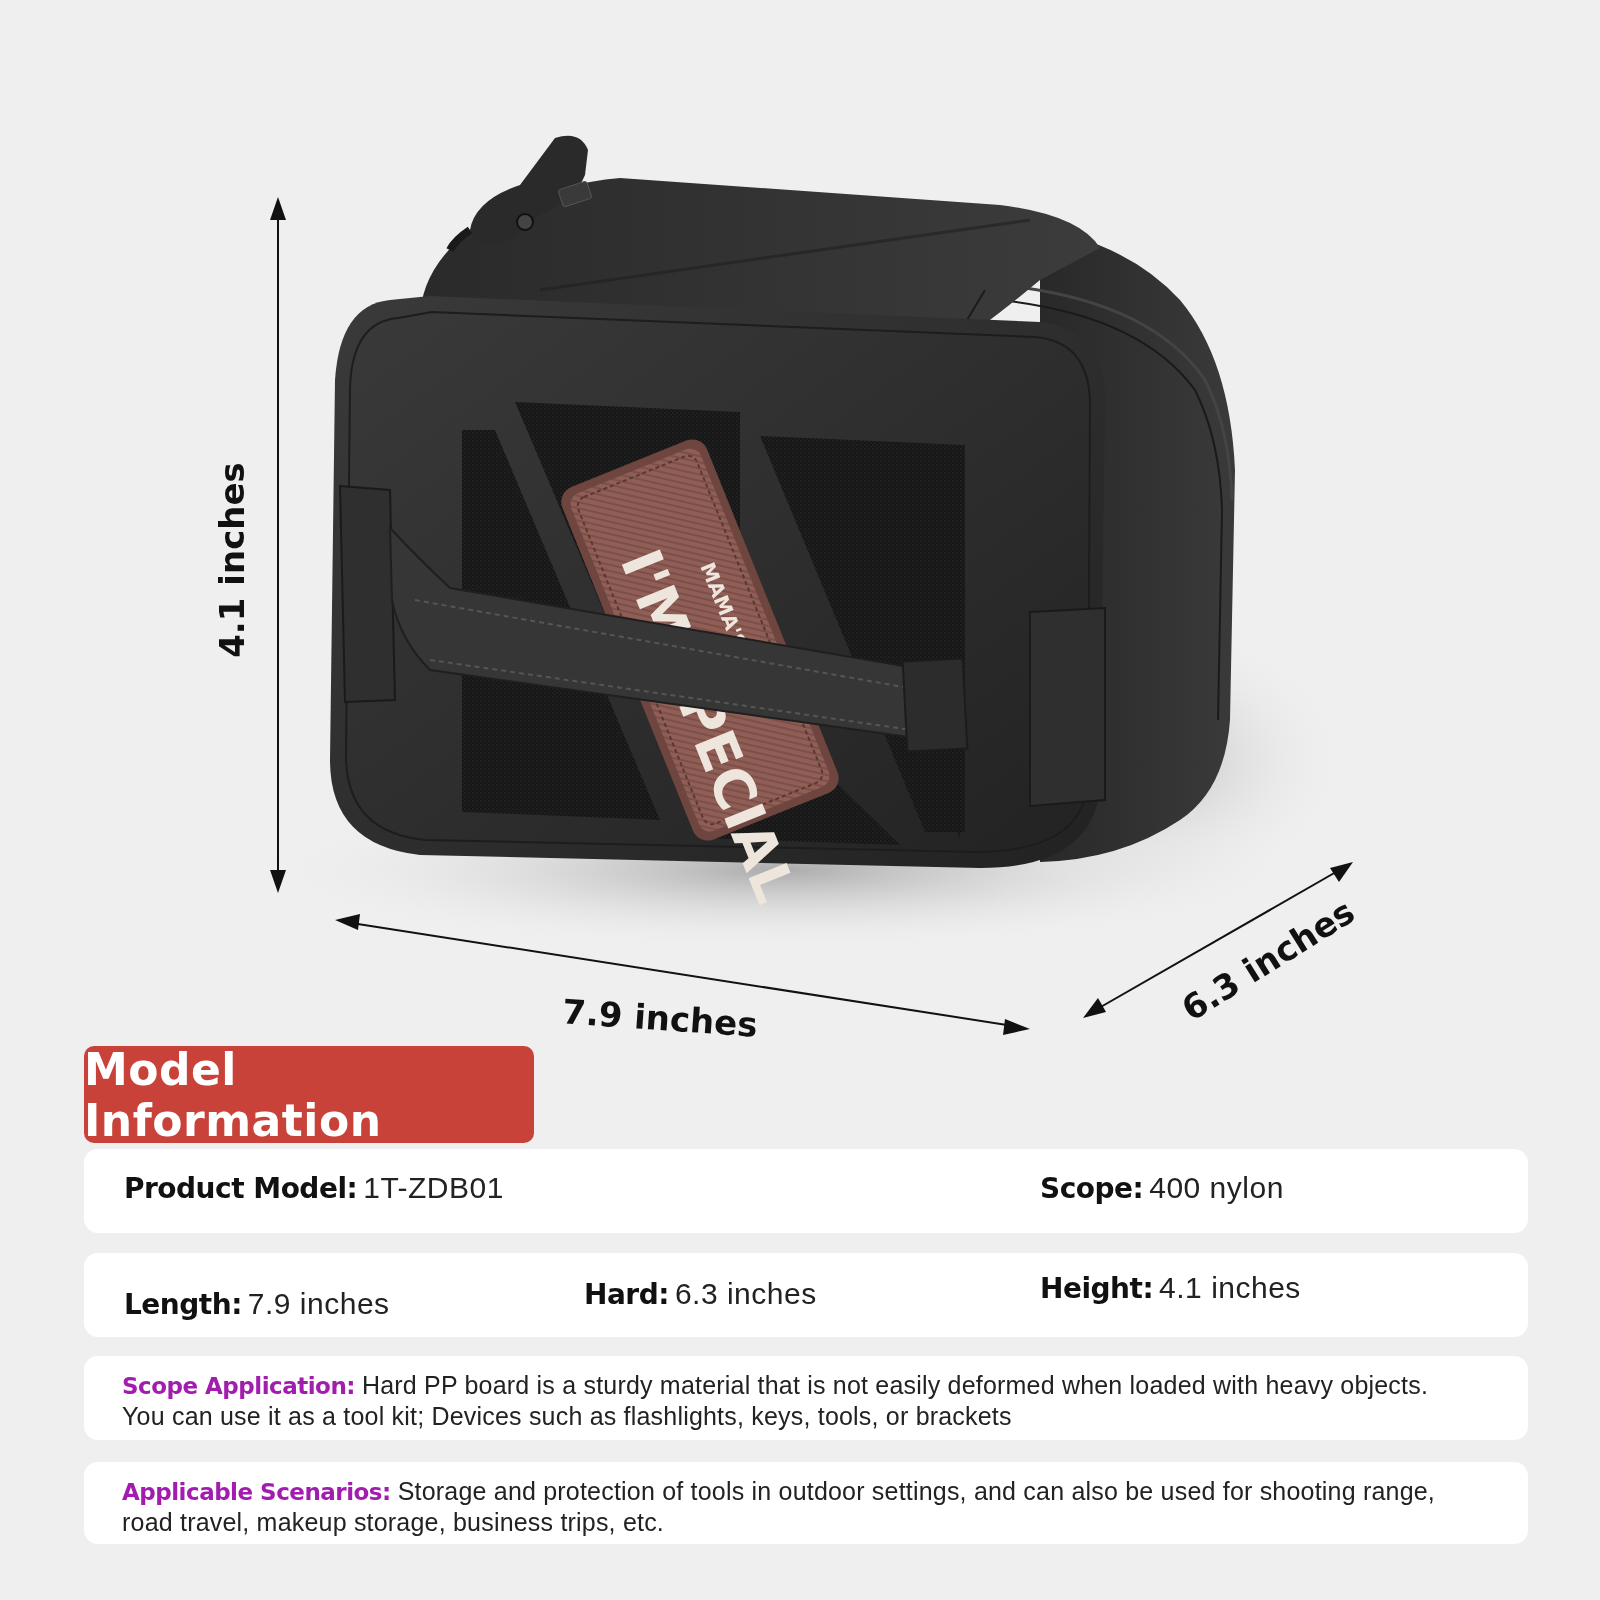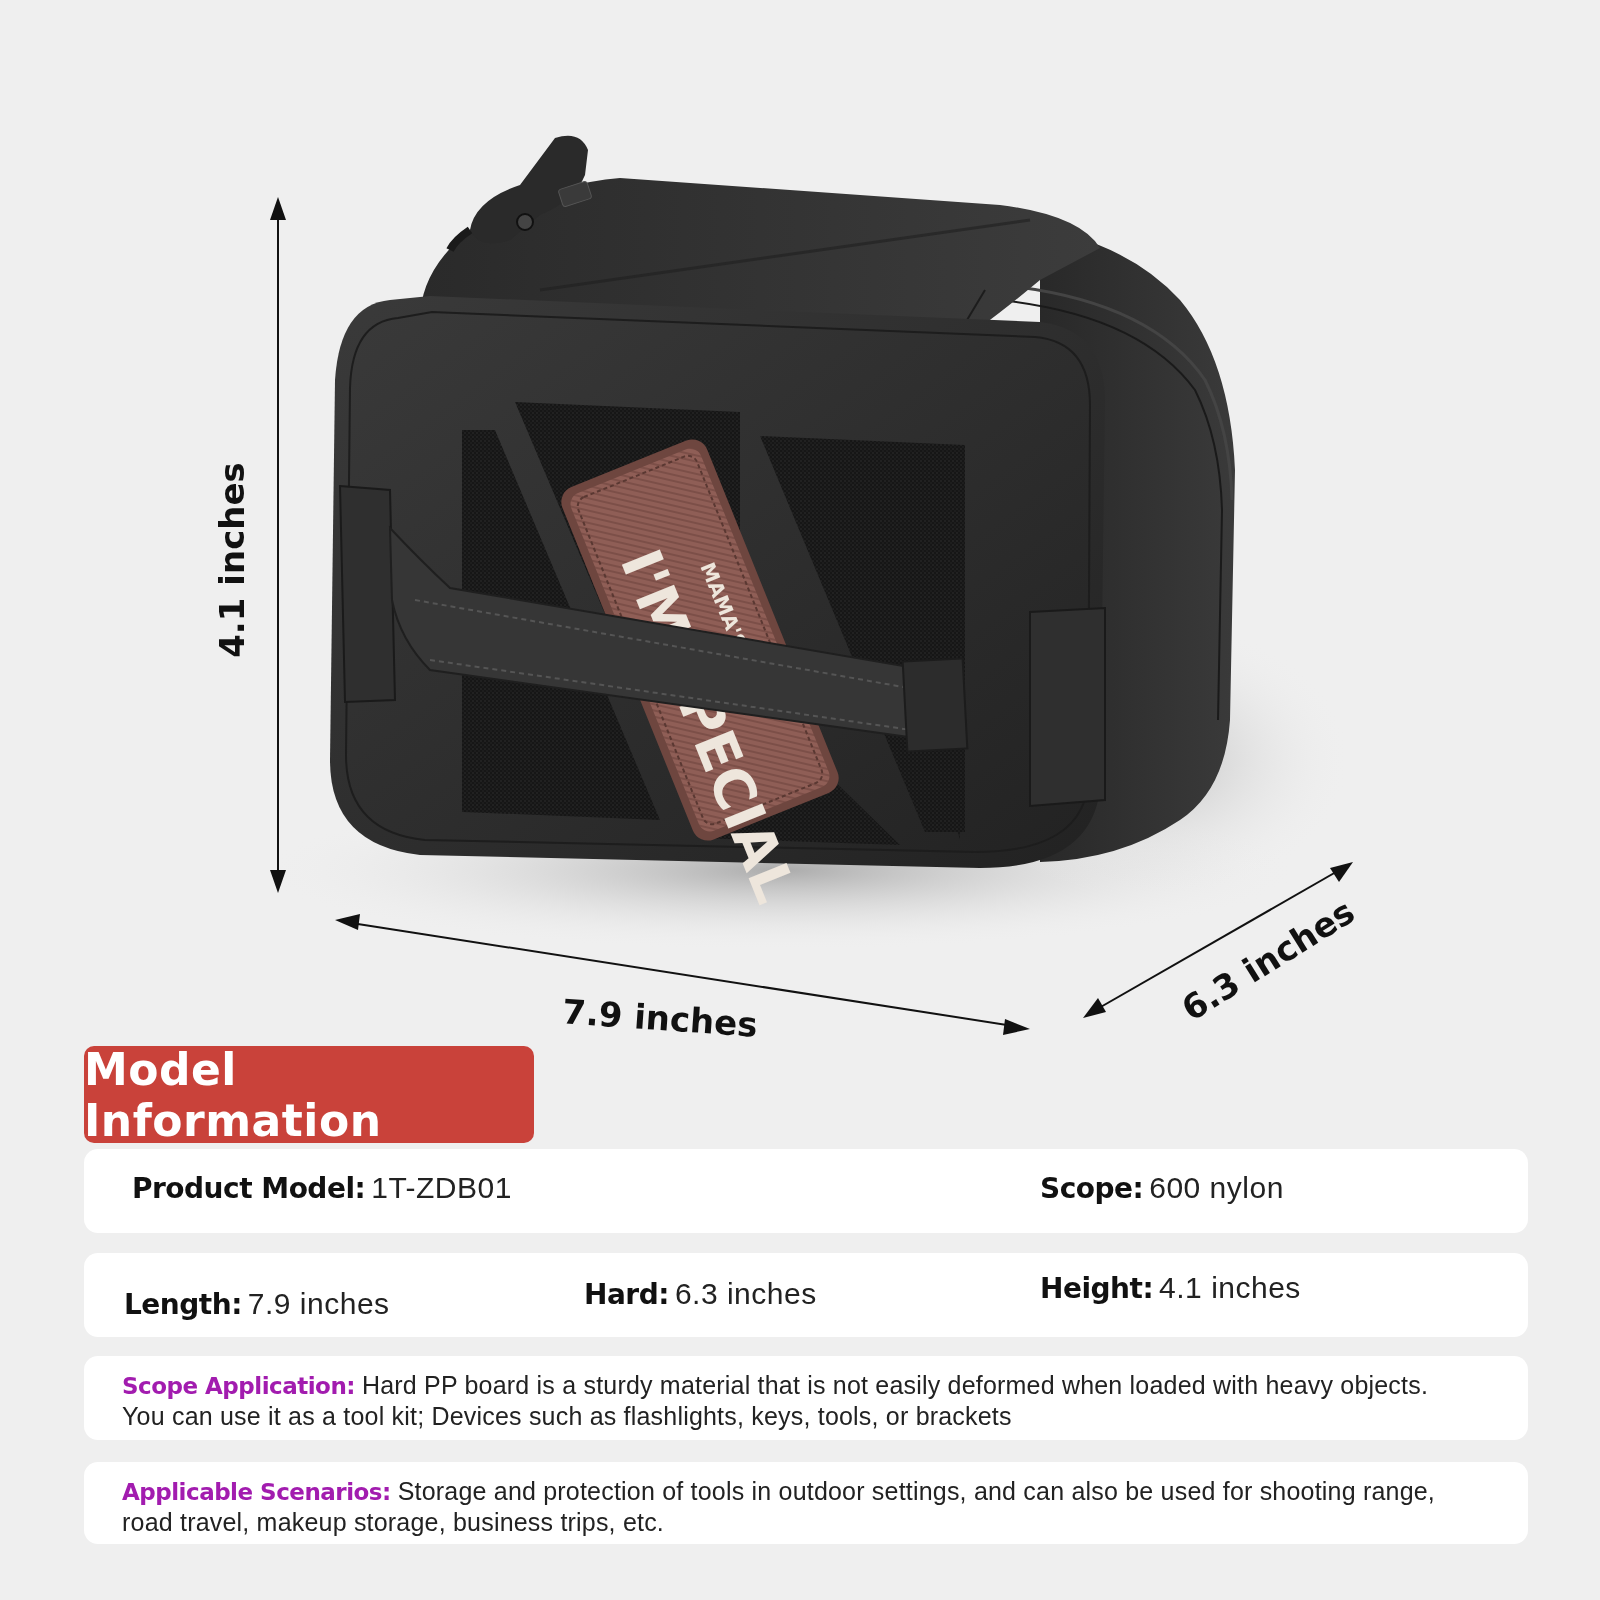--- a/index.html
+++ b/index.html
@@ -122,25 +122,25 @@
   <div class="dim-label dim-height">4.1 inches</div>
   <div class="dim-label dim-length">7.9 inches</div>
   <div class="dim-label dim-width">6.3 inches</div>
 </div>
 
 <div class="section-badge">
   <span>Model Information</span>
 </div>
 
 <div class="card row1">
-  <div class="field" style="left:40px; top:22px;margin-left:8px;">
+  <div class="field" style="left:40px; top:22px;">
     <span class="k">Product Model:</span><span class="v">1T-ZDB01</span>
   </div>
   <div class="field" style="left:956px; top:22px;">
-    <span class="k">Scope:</span><span class="v">600 nylon</span>
+    <span class="k">Scope:</span><span class="v">400 nylon</span>
   </div>
 </div>
 
 <div class="card row2">
   <div class="field" style="left:40px; top:34px;text-align:right;">
     <span class="k">Length:</span><span class="v">7.9 inches</span>
   </div>
   <div class="field" style="left:500px; top:24px;">
     <span class="k">Hard:</span><span class="v">6.3 inches</span>
   </div>

